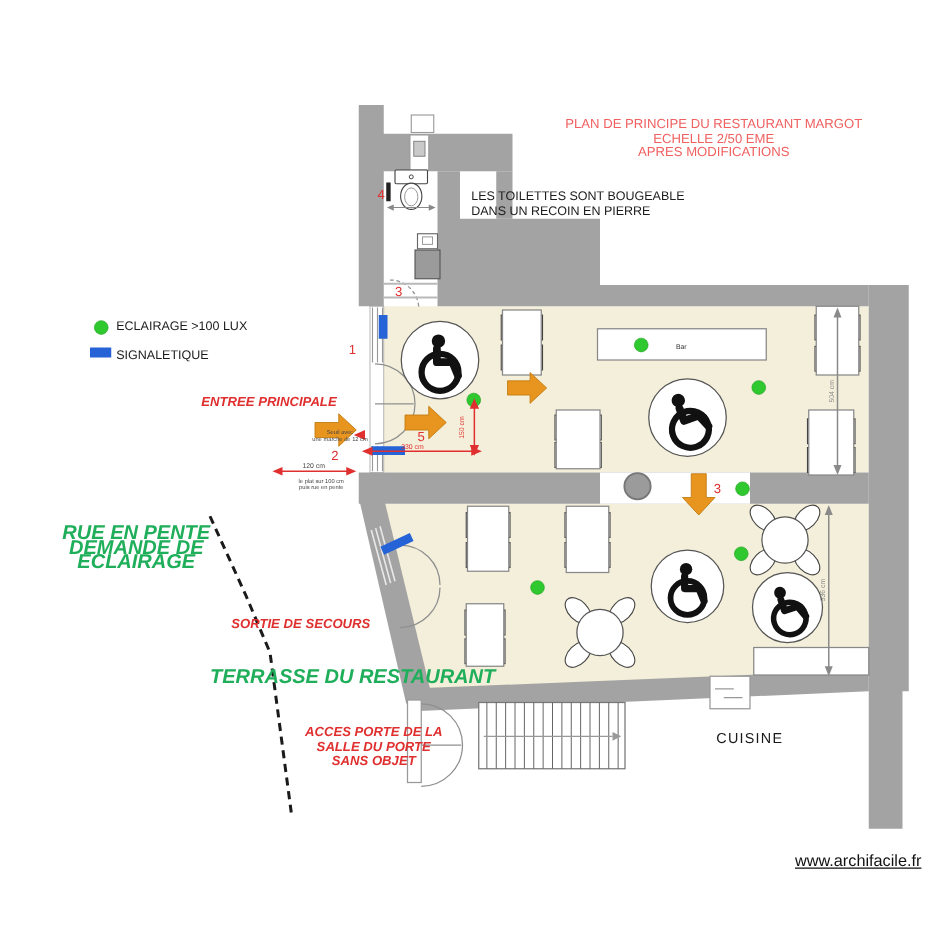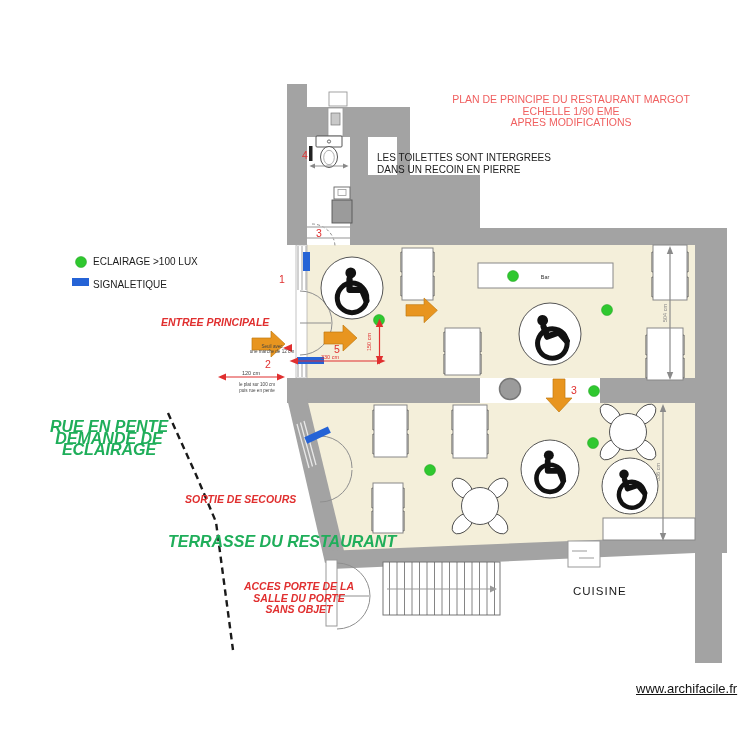--- a/index.html
+++ b/index.html
@@ -252,26 +252,26 @@
 
     <text x="272" y="347.5" font-size="4.6" fill="#444" text-anchor="middle">Seuil avec</text>
     <text x="272" y="353" font-size="4.6" fill="#444" text-anchor="middle">une marche de 12 cm</text>
     <text x="257" y="386" font-size="4.6" fill="#444" text-anchor="middle">le plat sur 100 cm</text>
     <text x="257" y="391.5" font-size="4.6" fill="#444" text-anchor="middle">puis rue en pente</text>
   </g>
 </svg>
 
 <div class="lbl red-title ctr" style="left:431px;top:94px;width:280px;">
   <div>PLAN DE PRINCIPE DU RESTAURANT MARGOT</div>
-  <div>ECHELLE 1/90 EME</div>
+  <div>ECHELLE 2/50 EME</div>
   <div>APRES MODIFICATIONS</div>
 </div>
 
 <div class="lbl blk" style="left:377px;top:152px;">
-  <div>LES TOILETTES SONT INTERGREES</div>
+  <div>LES TOILETTES SONT BOUGEABLE</div>
   <div>DANS UN RECOIN EN PIERRE</div>
 </div>
 
 
 <div class="lbl blk" style="left:93px;top:256px;">ECLAIRAGE &gt;100 LUX</div>
 <div class="lbl blk" style="left:93px;top:279px;">SIGNALETIQUE</div>
 
 <div class="lbl red-lab" style="left:161px;top:317px;">ENTREE PRINCIPALE</div>
 
 <div class="lbl grn-lab ctr" style="left:28px;top:421px;width:162px;">

